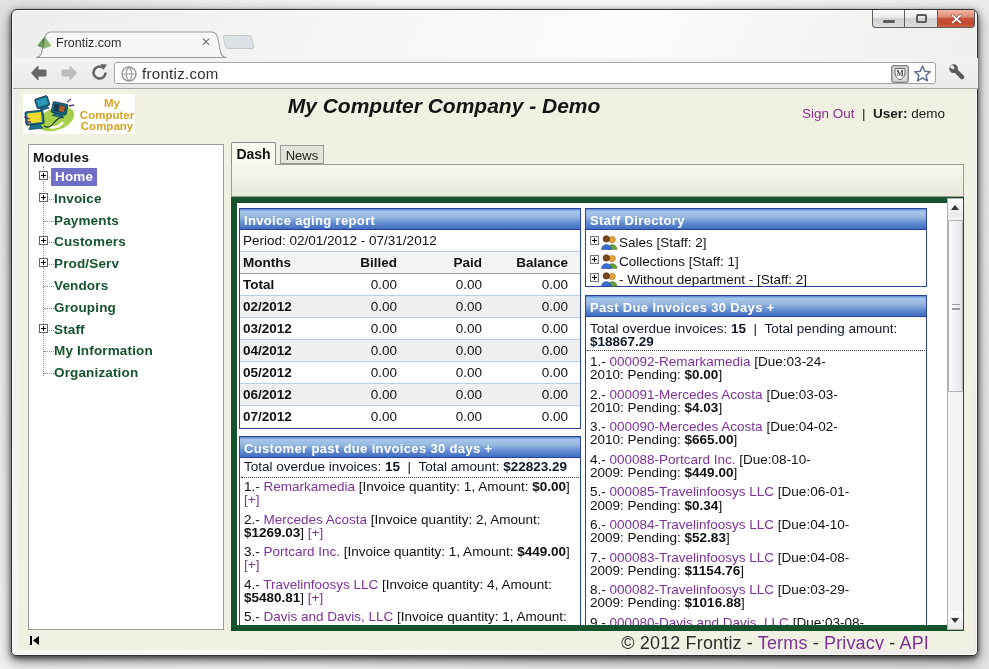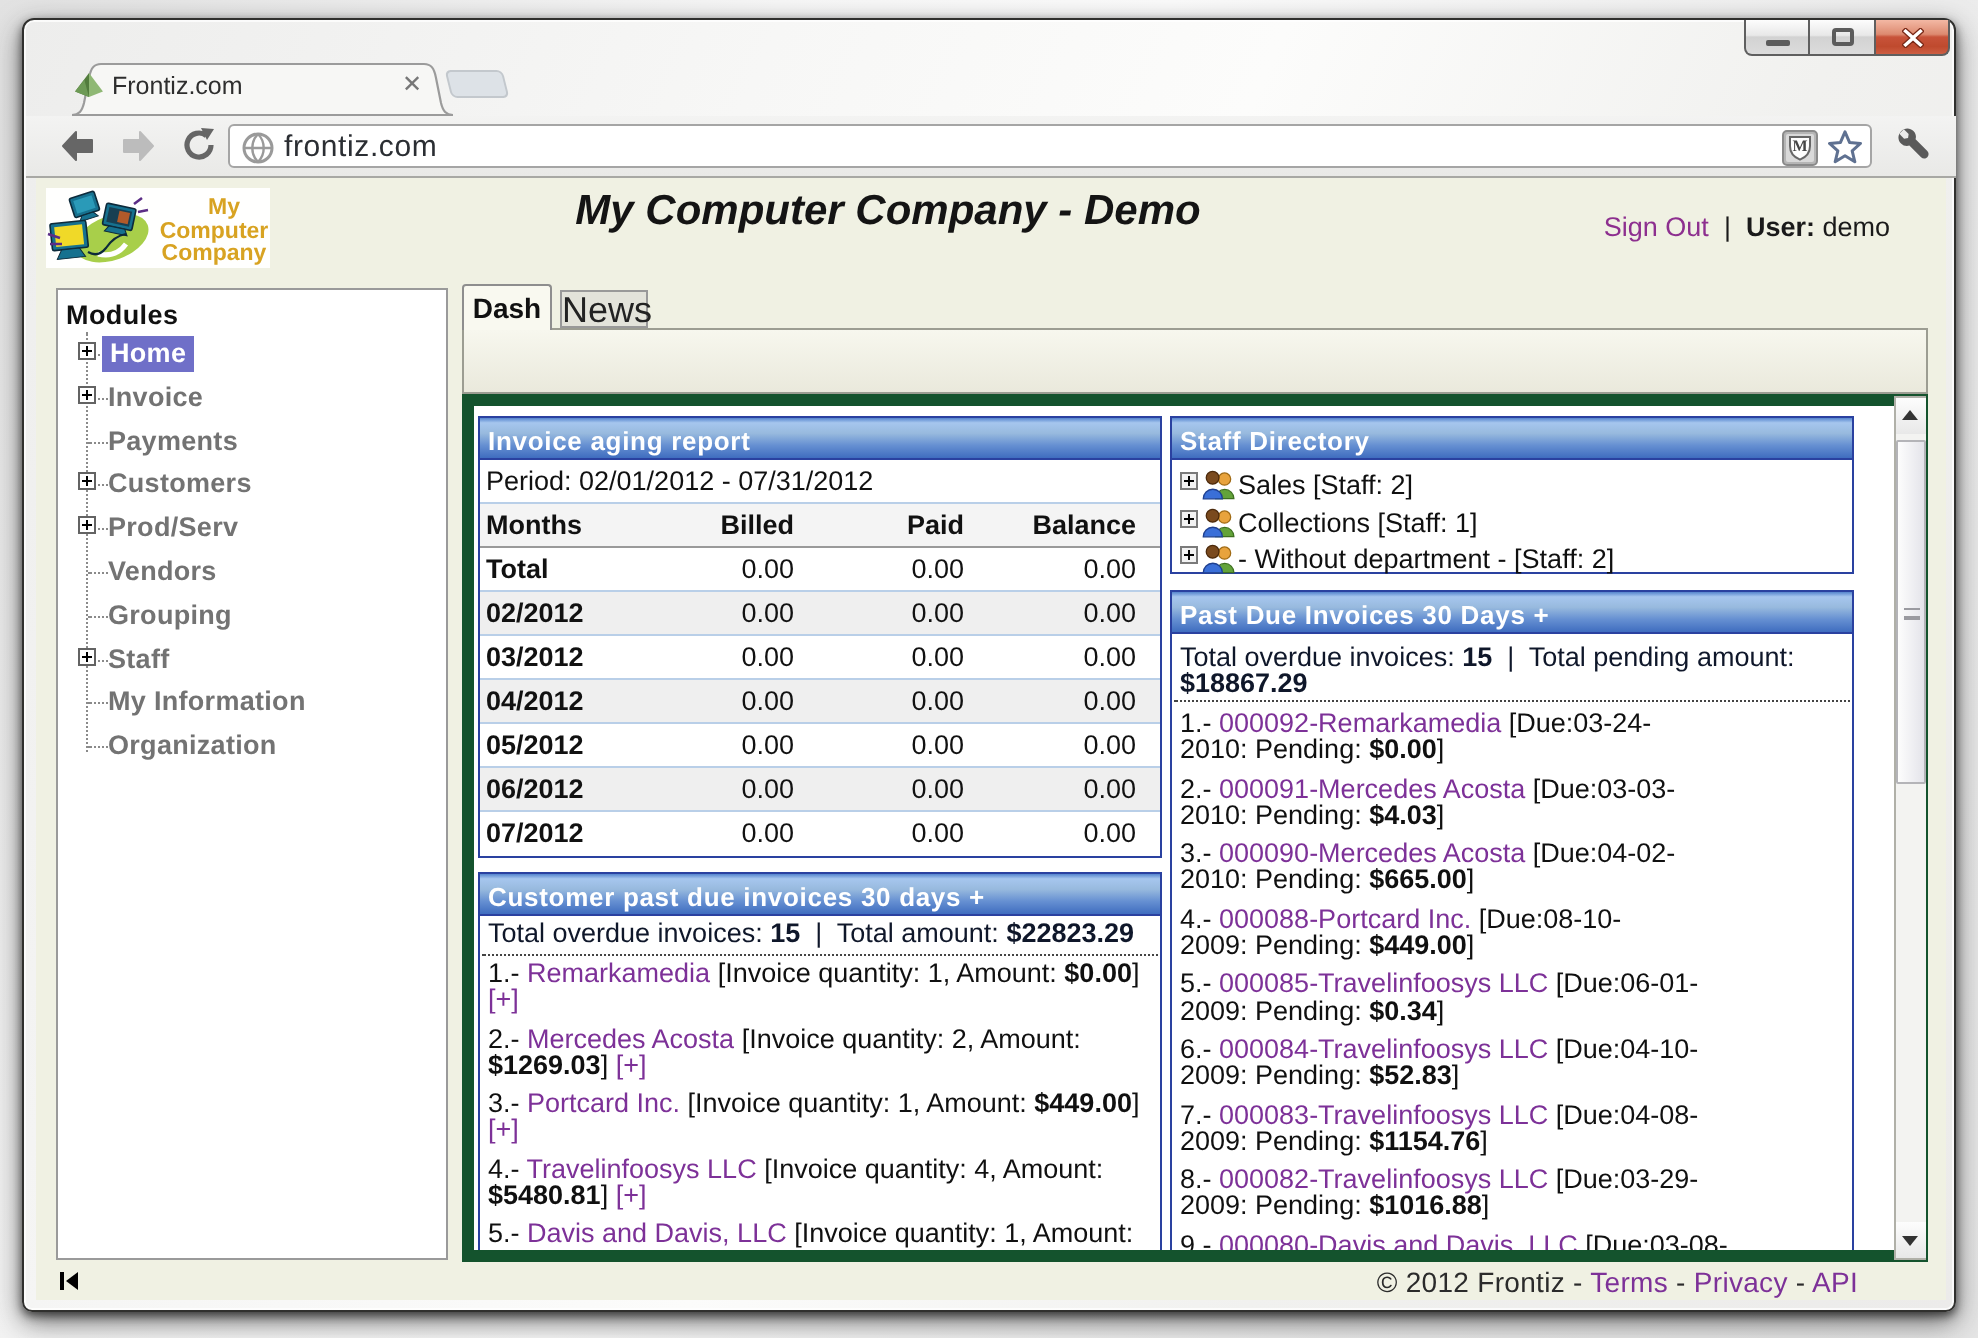--- a/index.html
+++ b/index.html
@@ -42,31 +42,31 @@
 #logo { position:absolute; left:5px; top:5px; width:112px; height:40px; background:#fffffe; }
 #title { position:absolute; left:0px; top:5px; width:852px; text-align:center;
   font-size:21px; font-weight:bold; font-style:italic; color:#141414; letter-spacing:0px;}
 #userline { position:absolute; right:28px; top:17px; font-size:13.5px; color:#1a1a1a; }
 #userline a { color:#8d2f8f; text-decoration:none; }
 
 #sidebar { position:absolute; left:10px; top:55px; width:196px; height:486px; background:#fff;
   border:1px solid #9a9a9a; }
 #sidebar h3 { font-size:13.5px; color:#111; margin:5px 0 0 4px; letter-spacing:0.2px;}
 .titem { position:absolute; left:0; width:100%; height:20px; font-size:13.5px; font-weight:bold; letter-spacing:0.15px;}
-.titem .lbl { position:absolute; left:25px; top:1px; color:#737373; }
+.titem .lbl { position:absolute; left:25px; top:1px; color:#14532d; }
 .titem:before { content:""; position:absolute; left:15px; top:9px; width:10px; height:1px; border-top:1px dotted #8a8a8a; }
 .titem.sel .lbl { left:22px; top:0px; background:#6f6fc8; color:#fff; padding:1px 4px 2px 4px; }
 .expbox { position:absolute; left:10px; top:3px; }
 #treeline { position:absolute; left:14px; top:21px; width:1px; height:210px; border-left:1px dotted #8a8a8a; }
 
 #dashtab { position:absolute; left:213px; top:53px; width:45px; height:23px; background:#f9f9f0;
   border:1px solid #8e8e8e; border-bottom:none; z-index:3; border-radius:2px 2px 0 0;
   font-size:14px; font-weight:bold; text-align:center; line-height:22px; color:#111;}
 #newstab { position:absolute; left:262px; top:56px; width:44px; height:19px; background:#e3e3da;
-  border:1px solid #999; font-size:18px; text-align:center; line-height:19px; color:#222;}
+  border:1px solid #999; font-size:13px; text-align:center; line-height:19px; color:#222;}
 #tabbox { position:absolute; left:213px; top:75px; width:733px; height:33px;
   background:linear-gradient(180deg,#f7f7ee,#eae9dc); border:1px solid #9c9d92; }
 
 #scrollwrap { position:absolute; left:213px; top:108px; width:733px; height:434px; overflow:hidden; background:#fff; border:6px solid #14532d; }
 #sbar { position:absolute; left:929px; top:109px; width:16px; height:432px; background:#f3f3f1;
   border:1px solid #b0b0a8; border-right:none; }
 .sbtn { position:absolute; left:0px; width:15px; height:18px;
   background:linear-gradient(180deg,#fdfdfd,#e8e8e8); }
 .sarrow { width:0; height:0; border-left:4px solid transparent; border-right:4px solid transparent;
   position:absolute; left:3px; }
@@ -89,21 +89,21 @@
 .c2 { right:183px;text-align:right; } .c3 { right:98px; } .c4 { right:12px; }
 .totline { position:absolute; left:4px; line-height:13.3px; color:#0f172a; }
 .list { position:absolute; left:4px; right:1px; }
 p.li { margin:0 0 6px 0; line-height:13.3px; }
 .srow { position:absolute; left:2px; height:19px; font-size:13.5px; color:#101010; }
 .expbox2 { position:absolute; left:2px; top:1px; }
 .ppl { position:absolute; left:13px; top:0px; width:17px; height:15px; }
 .slbl { position:absolute; left:31px; top:0px; white-space:nowrap; }
 #footer { position:absolute; left:0; top:541px; width:955px; height:19px; }
 #collapser { position:absolute; left:12px; top:6px; }
-#foottext { position:absolute; right:44px; top:3px; font-size:14px; letter-spacing:0.15px; color:#2b2b2b; }
+#foottext { position:absolute; right:44px; top:3px; font-size:18px; letter-spacing:0.15px; color:#2b2b2b; }
 #foottext a { color:#7d3198; text-decoration:none; }
 </style>
 </head>
 <body>
 <div id="win">
   <div id="winbtns">
     <div class="wb" id="wb-min">
         <i></i>
       </div>
     <div class="wb" id="wb-max">

